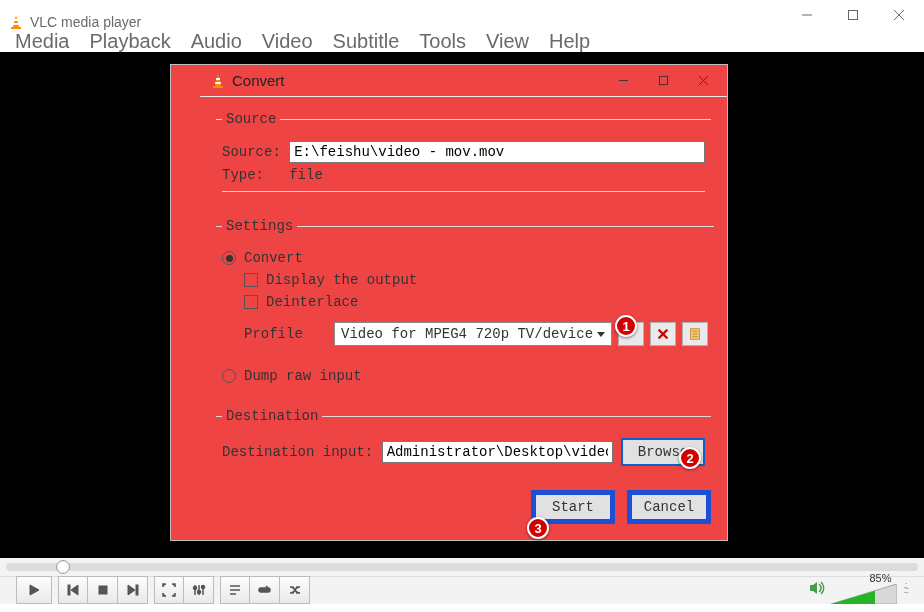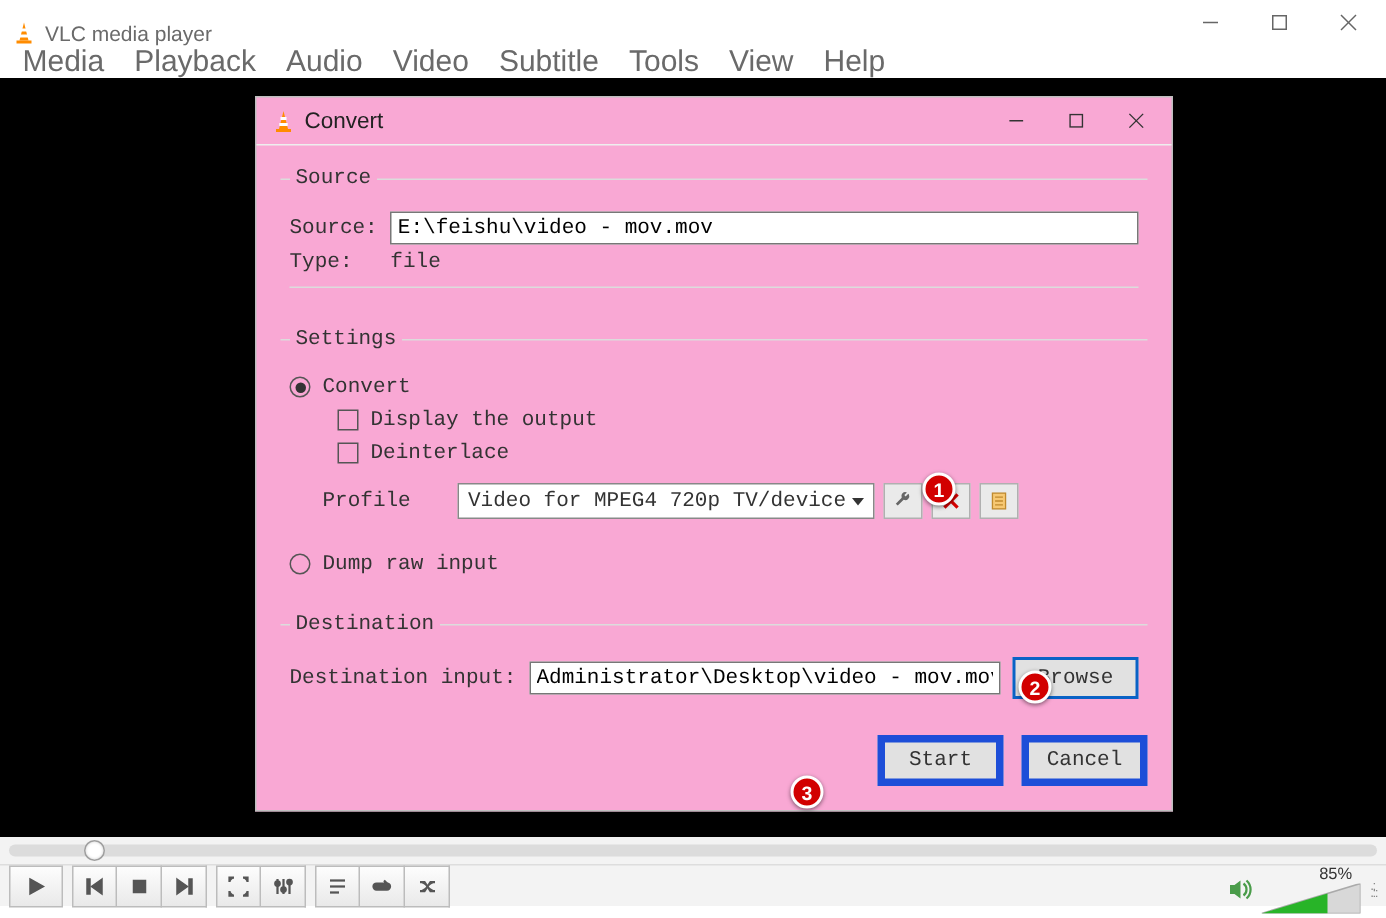--- a/index.html
+++ b/index.html
@@ -49,24 +49,25 @@
     position: relative;
     background: #000;
     height: 506px;
     width: 100%;
   }
 
   
   .dialog {
     position: absolute;
     left: 170px; top: 12px;
-    width: 612px;
-    background: #f9a8d4;
+    width: 558px;
+    background: #ef4444;
     border: 1px solid #bfbfbf;
     box-shadow: 0 2px 12px rgba(0,0,0,0.25);
+    padding-left: 29px;
   }
   .dlg-titlebar {
     height: 32px;
     display: flex;
     align-items: center;
     padding: 0 4px 0 10px;
     border-bottom: 1px solid #eee;
   }
   .dlg-title {
     font-size: 15px;
@@ -125,21 +126,21 @@
   .radio-circle.checked::after {
     content: "";
     width: 7px; height: 7px;
     background: #333; border-radius: 50%;
   }
   .checkbox {
     width: 14px; height: 14px;
     border: 1px solid #555;
     flex: 0 0 14px;
   }
-  .indent { margin-left: 32px; }
+  .indent { margin-left: 22px; }
 
   .profile-row {
     display: flex; align-items: center; gap: 6px;
     margin: 12px 0 6px 22px;
   }
   .profile-select {
     flex: 0 0 278px;
     border: 1px solid #888;
     height: 24px;
     display: flex; align-items: center; justify-content: space-between;
@@ -221,22 +222,22 @@
     background: #fff;
     border: 1px solid #9e9e9e;
     border-radius: 50%;
     box-shadow: inset 0 0 2px rgba(0,0,0,0.2);
   }
 
   .transport {
     height: 28px;
     background: #f3f3f3;
     border-top: 1px solid #ddd;
-    display: flex; align-items: flex-start;
-    padding: 0 6px;
+    display: flex; align-items: flex-end;
+    padding: 0 16px;
     gap: 6px;
   }
   .tb-btn {
     width: 30px; height: 28px;
     border: 1px solid #bcbcbc;
     background: linear-gradient(#fdfdfd,#e9e9e9);
     display: flex; align-items: center; justify-content: center;
   }
   .tb-btn.play { width: 36px; }
   .tb-btn svg { width: 14px; height: 14px; stroke: #555; fill: #555; }

